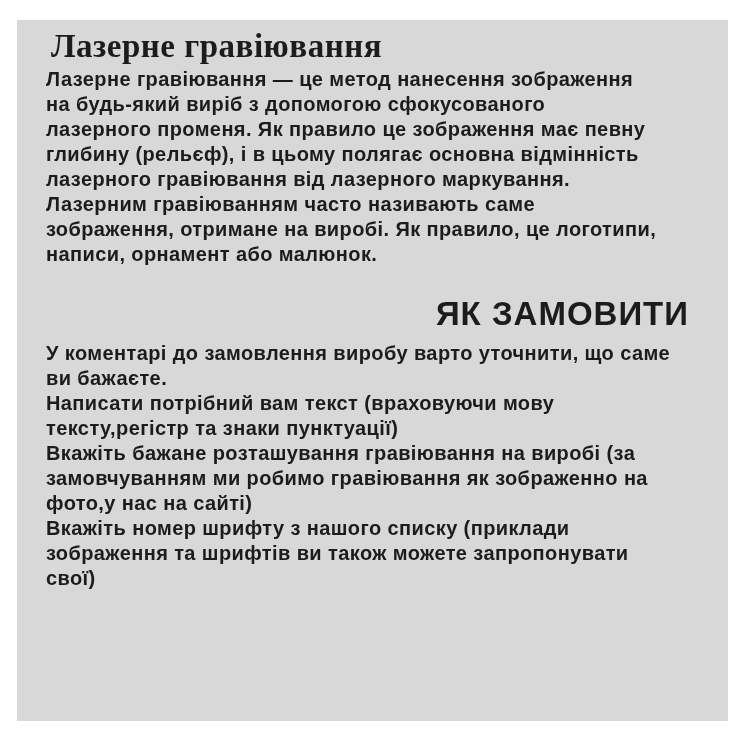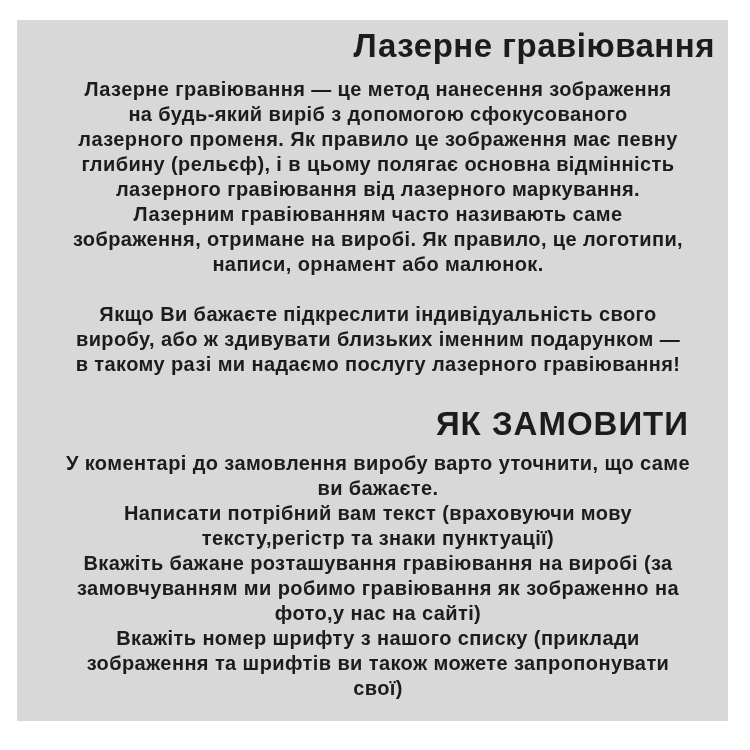--- a/index.html
+++ b/index.html
@@ -21,69 +21,66 @@
     width: 711px;
     height: 701px;
     box-sizing: border-box;
     padding: 0 18px 0 29px;
     background: var(--panel-background, #d8d8d8);
     color: var(--text, #1c1c1c);
     font-weight: 700;
     overflow: hidden;
   }
   h1.title {
-    margin: 7px 0 12px 0;
+    margin: 7px 0 2px 0;
     font-size: 33px;
     line-height: 38px;
-    text-align: right;
+    text-align: left;
     position: relative;
     left: 5px;
     letter-spacing: 0.5px;
     font-weight: 700;
+    font-family: Liberation Serif, serif;
   }
   h2.subtitle {
     margin: 28px 0 8px 0;
     font-size: 33px;
     line-height: 38px;
     text-align: right;
     position: relative;
     left: -21px;
     letter-spacing: 1px;
     font-weight: 700;
   }
   p.body {
     margin: 0;
     font-size: 20px;
     line-height: 25px;
     letter-spacing: 0.4px;
     white-space: pre-line;
-    text-align: center;
   }
   p.offer {
     margin-top: 25px;
   }
 </style>
 </head>
 <body>
 
 <main class="panel">
   <h1 class="title">Лазерне гравіювання</h1>
 
   <p class="body intro">Лазерне гравіювання — це метод нанесення зображення
 на будь-який виріб з допомогою сфокусованого
 лазерного променя. Як правило це зображення має певну
 глибину (рельєф), і в цьому полягає основна відмінність
 лазерного гравіювання від лазерного маркування.
 Лазерним гравіюванням часто називають саме
 зображення, отримане на виробі. Як правило, це логотипи,
 написи, орнамент або малюнок.</p>
 
-  <p class="body offer">Якщо Ви бажаєте підкреслити індивідуальність свого
-виробу, або ж здивувати близьких іменним подарунком —
-в такому разі ми надаємо послугу лазерного гравіювання!</p>
 
   <h2 class="subtitle">ЯК ЗАМОВИТИ</h2>
 
   <p class="body howto">У коментарі до замовлення виробу варто уточнити, що саме
 ви бажаєте.
 Написати потрібний вам текст (враховуючи мову
 тексту,регістр та знаки пунктуації)
 Вкажіть бажане розташування гравіювання на виробі (за
 замовчуванням ми робимо гравіювання як зображенно на
 фото,у нас на сайті)

